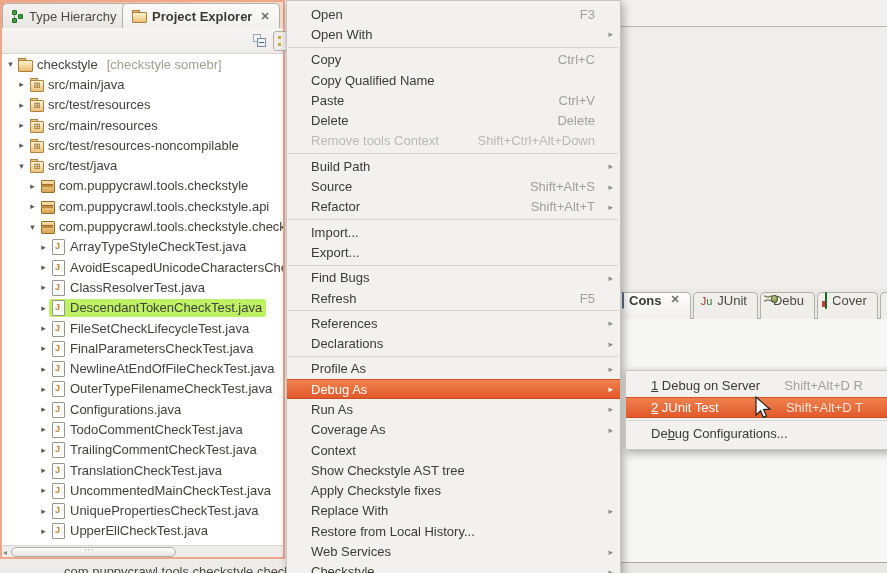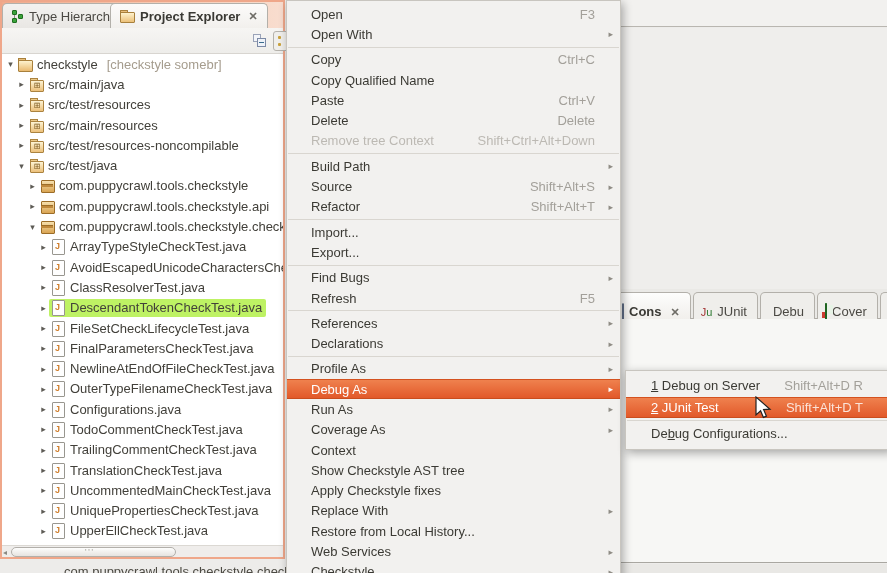--- a/index.html
+++ b/index.html
@@ -13,21 +13,21 @@
   .editor-top { position:absolute; left:287px; top:0; width:600px; height:27px;
     background:#f2f1ef; border-bottom:1px solid #b9b6b0; }
   .editor-area { position:absolute; left:287px; top:28px; width:600px; height:262px;
     background:#efeeec; }
   .console-header { position:absolute; left:600px; top:289px; width:287px; height:30px;
     background:#eae9e6; border-bottom:1px solid #aeaba5; }
   .console-body { position:absolute; left:600px; top:319px; width:287px; height:244px;
     background:#f7f7f5; border-bottom:1px solid #a9a7a1; }
   .console-footer { position:absolute; left:600px; top:564px; width:287px; height:9px; background:#e9e8e5; }
   .ctabs { position:absolute; left:14px; top:3px; display:flex; height:27px; }
-  .ctab { display:flex; align-items:flex-end; gap:5px; padding:0 10px 0 7px; font-size:13px; color:#4b4944;
+  .ctab { display:flex; align-items:flex-start; gap:5px; padding:0 10px 0 7px; font-size:13px; color:#4b4944;
     border:1px solid #b3b0aa; border-bottom:none; border-radius:5px 5px 0 0; background:#efeeeb; margin-right:2px; }
   .ctab.active { background:linear-gradient(#fdfdfc,#f1efec); font-weight:bold; color:#3b3a35; }
   .ctab .close { color:#6f6d67; font-size:11px; margin-left:4px; }
   .ctab-partial { width:18px; border-right:none; border-radius:5px 0 0 0; }
   
   .console-ic { width:14px; height:11px; border:1px solid #5f6d85; border-radius:2px;
     background:linear-gradient(#9fb3d4,#5876a8); position:relative; }
   .console-ic::after{ content:""; position:absolute; left:1px; top:1px; right:1px; height:4px; background:rgba(255,255,255,.45); }
   .junit-ic { font-size:11px; font-weight:normal; letter-spacing:0; }
   .junit-ic .j{ color:#a12f2f; } .junit-ic .u{ color:#2f7a33; }
@@ -150,21 +150,21 @@
 <div class="panel">
   <div class="panel-header">
     <div class="ptab" style="left:0;">
       <span class="th-ic">
           <i style="left:0;top:0;"></i>
           <i style="left:6px;top:4px;"></i>
           <i style="left:0;top:8px;"></i>
         </span>
       <span>Type Hierarchy</span>
     </div>
-    <div class="ptab active" style="left:108px;justify-content:center;">
+    <div class="ptab active" style="left:120px;justify-content:center;">
       <span class="pe-ic"></span>
       <span>Project Explorer</span>
       <span class="close">✕</span>
     </div>
   </div>
   <div class="panel-toolbar">
     <div class="collapse-btn">
       <span class="ca-ic">
           <span class="b1"></span>
           <span class="b2"></span>
@@ -388,21 +388,21 @@
       <span class="lbl">Paste</span>
       <span class="sc">Ctrl+V</span>
       <span class="sub"></span>
     </div>
     <div class="mi">
       <span class="lbl">Delete</span>
       <span class="sc">Delete</span>
       <span class="sub"></span>
     </div>
     <div class="mi disabled">
-      <span class="lbl">Remove tree Context</span>
+      <span class="lbl">Remove tools Context</span>
       <span class="sc">Shift+Ctrl+Alt+Down</span>
       <span class="sub"></span>
     </div>
     <div class="msep"></div>
     <div class="mi">
       <span class="lbl">Build Path</span>
       <span class="sc"></span>
       <span class="sub">▸</span>
     </div>
     <div class="mi">

